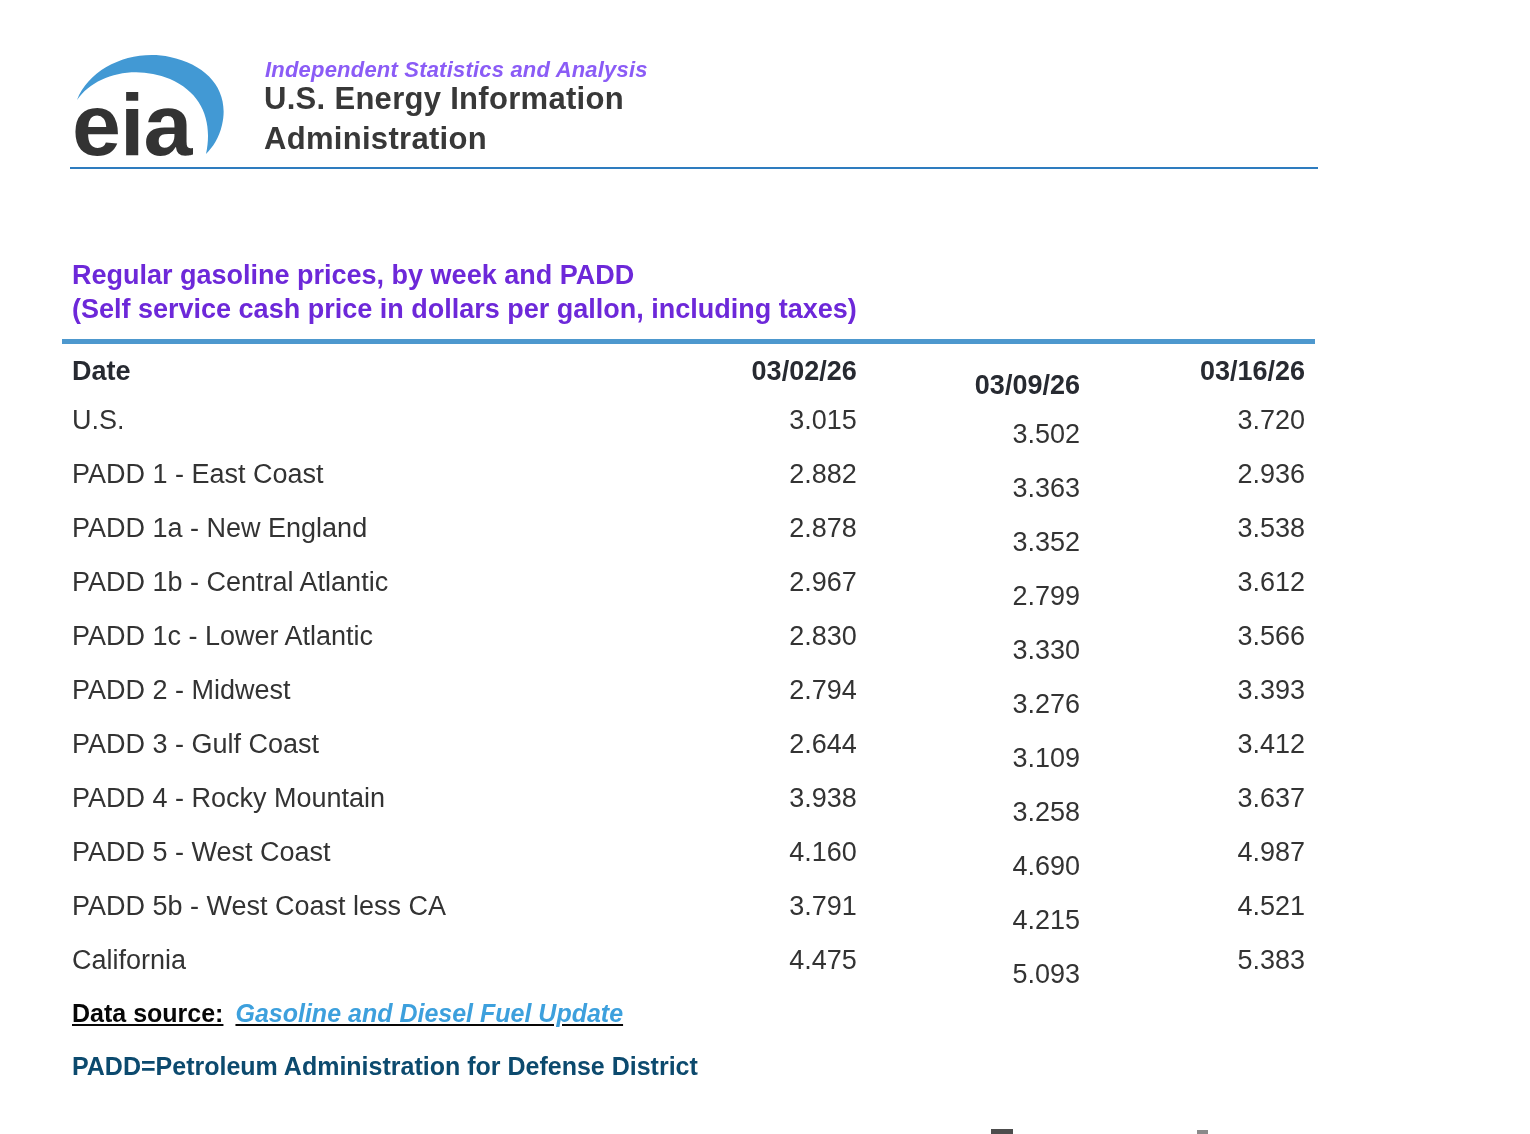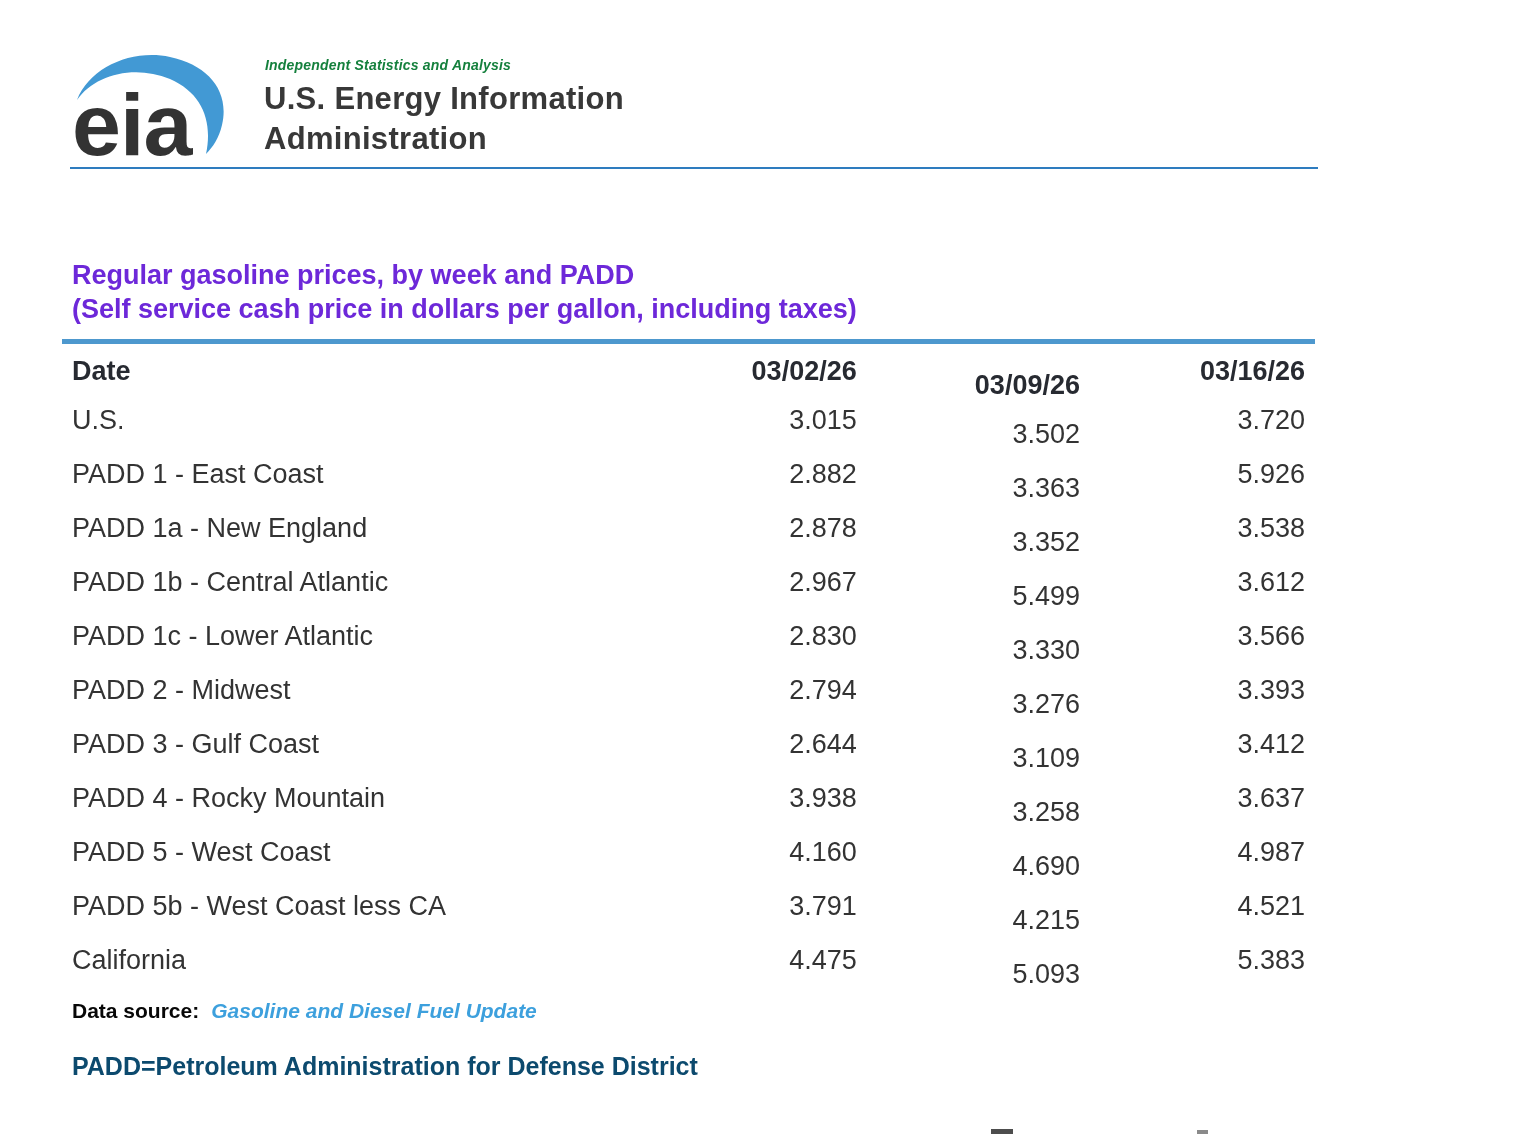--- a/index.html
+++ b/index.html
@@ -8,22 +8,22 @@
     font-family: "Liberation Sans", sans-serif;
     position: relative;
     overflow: hidden;
     color: #333333;
   }
 
   
   .logo-svg { position: absolute; left: 70px; top: 53px; width: 180px; height: 112px; }
   .tagline {
     position: absolute; left: 265px; top: 57px;
-    font-style: italic; font-weight: bold; font-size: 14px;
-    color: #15803d; letter-spacing: 0.2px;
+    font-style: italic; font-weight: bold; font-size: 22px;
+    color: #8b5cf6; letter-spacing: 0.2px;
   }
   .org-line { position: absolute; left: 264px; font-weight: bold; font-size: 31px; color: #383838; letter-spacing: 0.3px; text-align: right; }
   .org-line1 { top: 81px; }
   .org-line2 { top: 121px; }
   .rule-top { position: absolute; left: 70px; top: 167px; width: 1248px; height: 2px; background: #2e7cbf; }
 
   
   .title {
     position: absolute; left: 72px; top: 258px;
     font-size: 27px; font-weight: bold; color: #6d28d9; line-height: 34px;
@@ -35,21 +35,21 @@
   .trow { display: flex; height: 54px; align-items: center; color: #333333; gap: 40px; }
   .trow.thead { height: 44px; font-weight: bold; color: #272a31; }
   .cell-label { width: 560px; text-align: left; }
   .cell-c1 { width: 265px; text-align: right; }
   .cell-c2 { width: 203px; text-align: right; margin-top: 28px; }
   .cell-c3 { width: 205px; text-align: right; }
 
   
   .datasource {
     position: absolute; left: 72px; top: 999px;
-    font-size: 21px; font-weight: bold; color: #070707;
+    font-size: 25px; font-weight: bold; color: #070707; text-decoration: underline;
   }
   .source-link { color: #3da0dd; font-style: italic; font-weight: bold; text-decoration: none; margin-left: 12px; }
   .paddnote {
     position: absolute; left: 72px; top: 1052px;
     font-size: 25px; font-weight: bold; color: #0c4a6e;
   }
 
   
   .frag1 { position: absolute; left: 991px; top: 1129px; width: 22px; height: 5px; background: #4d4d4d; }
   .frag2 { position: absolute; left: 1197px; top: 1130px; width: 11px; height: 4px; background: #8a8a8a; }
@@ -84,34 +84,34 @@
     <div class="cell-label">U.S.</div>
     <div class="cell-c1">3.015</div>
     <div class="cell-c2">3.502</div>
     <div class="cell-c3">3.720</div>
   </div>
 
   <div class="trow">
     <div class="cell-label">PADD 1 - East Coast</div>
     <div class="cell-c1">2.882</div>
     <div class="cell-c2">3.363</div>
-    <div class="cell-c3">5.926</div>
+    <div class="cell-c3">2.936</div>
   </div>
 
   <div class="trow">
     <div class="cell-label">PADD 1a - New England</div>
     <div class="cell-c1">2.878</div>
     <div class="cell-c2">3.352</div>
     <div class="cell-c3">3.538</div>
   </div>
 
   <div class="trow">
     <div class="cell-label">PADD 1b - Central Atlantic</div>
     <div class="cell-c1">2.967</div>
-    <div class="cell-c2">5.499</div>
+    <div class="cell-c2">2.799</div>
     <div class="cell-c3">3.612</div>
   </div>
 
   <div class="trow">
     <div class="cell-label">PADD 1c - Lower Atlantic</div>
     <div class="cell-c1">2.830</div>
     <div class="cell-c2">3.330</div>
     <div class="cell-c3">3.566</div>
   </div>
 

